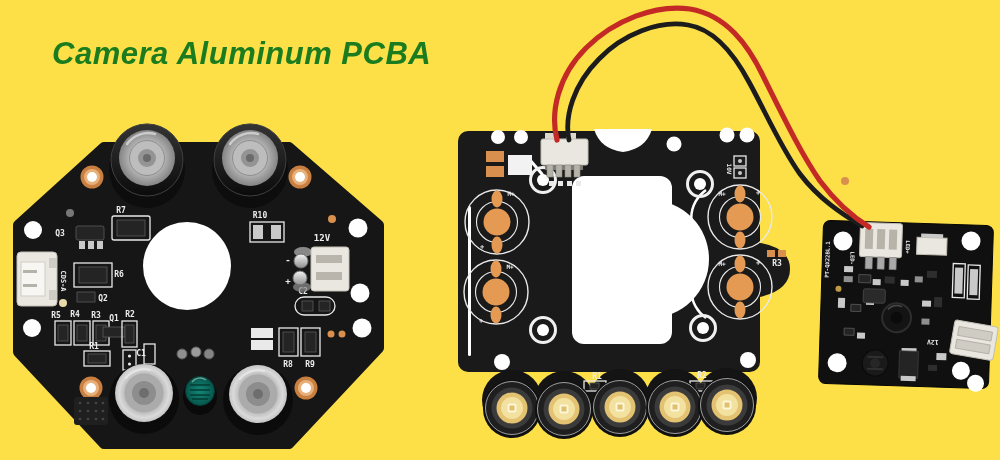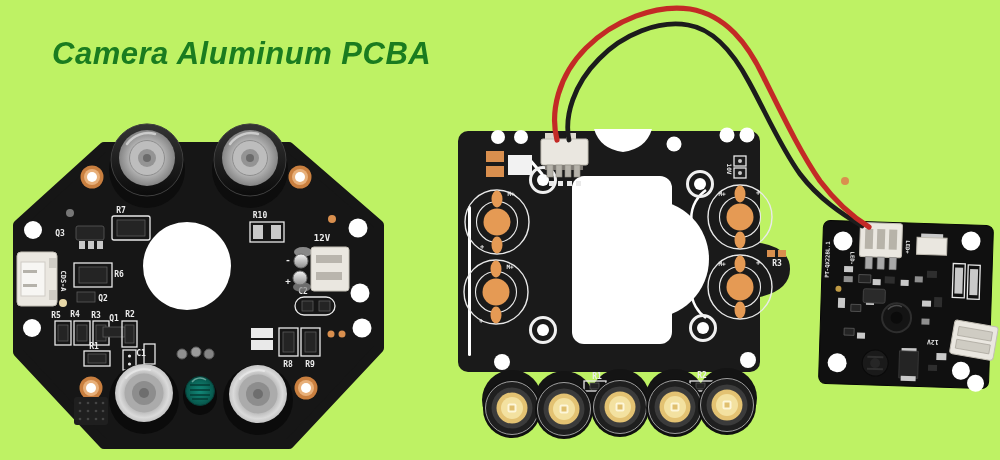--- a/index.html
+++ b/index.html
@@ -1,16 +1,16 @@
 <!DOCTYPE html>
 <html><head>
 <meta charset="utf-8">
 <style>
   html,body{margin:0;padding:0;background:#fff;}
-  .stage{position:relative;width:1000px;height:460px;background:#bef264;overflow:hidden;
+  .stage{position:relative;width:1000px;height:460px;background:#fde047;overflow:hidden;
          font-family:"Liberation Sans",sans-serif;}
   .title{position:absolute;left:52px;top:36px;font-size:31px;font-weight:bold;font-style:italic;
          color:#1a7c1f;letter-spacing:.5px;white-space:nowrap;}
   svg{position:absolute;left:0;top:0;}
   svg text{font-family:"DejaVu Sans Mono",monospace;font-weight:bold;fill:#ececec;text-anchor:middle;}
   .t9{font-size:9px}.t8{font-size:8px}.t7{font-size:7px}.t65{font-size:6.5px}
   .t6{font-size:6px}.t55{font-size:5.5px}
   .sk{stroke:#e9e9e9;fill:none;stroke-width:1.3}
   .skr{stroke:#e9e9e9;fill:#1d1d1d;stroke-width:1.3}
   .darkc{fill:#242424;stroke:#5a5a5a;stroke-width:.8}

